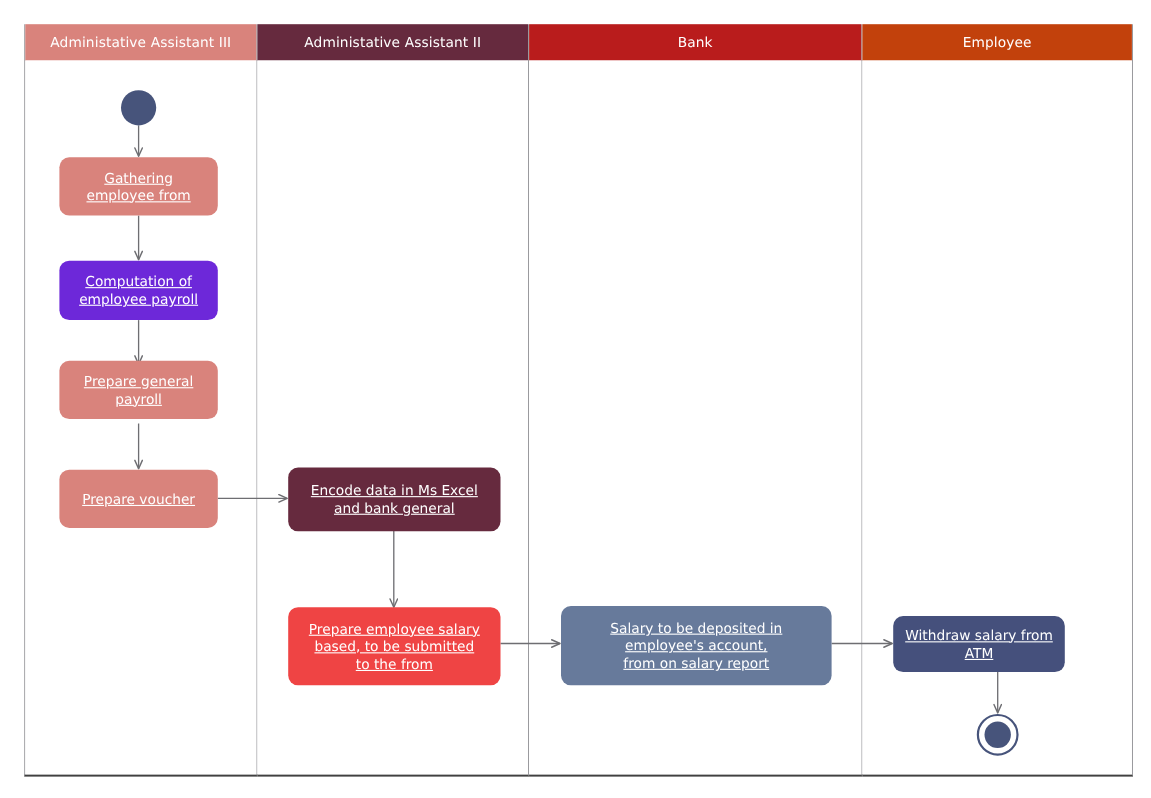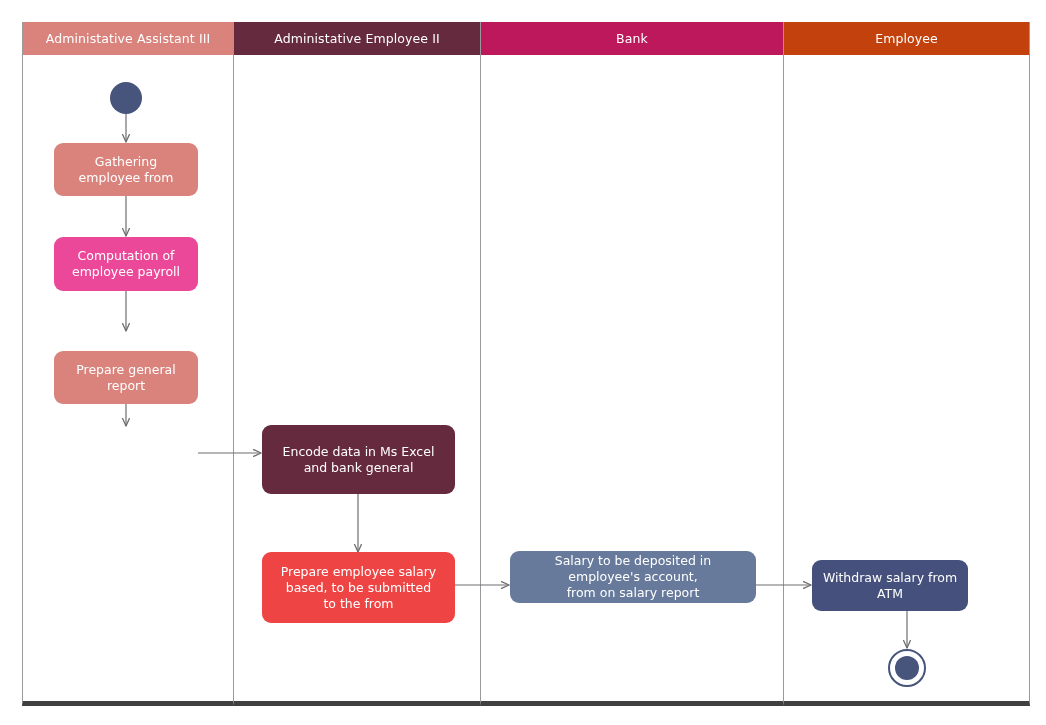--- a/index.html
+++ b/index.html
@@ -31,21 +31,21 @@
     height: 684px;
     box-sizing: border-box;
   }
 
   .lane {
     position: absolute;
     top: 0;
     height: 100%;
     box-sizing: border-box;
     border-right: 1px solid #9a9a9e;
-    border-bottom: 5px solid #404040;
+    border-bottom: 2px solid #404040;
   }
   .lane.first {
     border-left: 1px solid #9a9a9e;
   }
 
   .lane-header {
     position: absolute;
     left: 0;
     top: 0;
     width: 100%;
@@ -77,20 +77,21 @@
     border-radius: 9px;
     color: #ffffff;
     display: flex;
     align-items: center;
     justify-content: center;
     text-align: center;
     font-size: 12.5px;
     line-height: 1.28;
     padding: 8px 8px;
     z-index: 3;
+    text-decoration: underline;
   }
   .node span { display: block; }
 
   
   .start-node {
     position: absolute;
     width: 32px;
     height: 32px;
     border-radius: 50%;
     background: #47547b;
@@ -135,27 +136,27 @@
 
     <div class="lane first" style="left:0px; width:212px;">
       <div class="lane-header" style="background:#d9837c;">
         <span>Administative Assistant III</span>
       </div>
       <div class="lane-body"></div>
     </div>
 
     <div class="lane" style="left:212px; width:247px;">
       <div class="lane-header" style="background:#662a3e;">
-        <span>Administative Employee II</span>
+        <span>Administative Assistant II</span>
       </div>
       <div class="lane-body"></div>
     </div>
 
     <div class="lane" style="left:459px; width:303px;">
-      <div class="lane-header" style="background:#be185d;">
+      <div class="lane-header" style="background:#b91c1c;">
         <span>Bank</span>
       </div>
       <div class="lane-body"></div>
     </div>
 
     <div class="lane" style="left:762px; width:246px;">
       <div class="lane-header" style="background:#c2410c;">
         <span>Employee</span>
       </div>
       <div class="lane-body"></div>
@@ -193,51 +194,56 @@
 
   <div class="start-node" style="left:110px; top:82px;"></div>
 
   <div class="node" style="left:54px; top:143px; width:144px; height:53px; background:#d9837c;">
     <div>
       <span>Gathering</span>
       <span>employee from</span>
     </div>
   </div>
 
-  <div class="node" style="left:54px; top:237px; width:144px; height:54px; background:#ec4899;">
+  <div class="node" style="left:54px; top:237px; width:144px; height:54px; background:#6d28d9;">
     <div>
       <span>Computation of</span>
       <span>employee payroll</span>
     </div>
   </div>
 
-  <div class="node" style="left:54px; top:351px; width:144px; height:53px; background:#d9837c;">
+  <div class="node" style="left:54px; top:328px; width:144px; height:53px; background:#d9837c;">
     <div>
       <span>Prepare general</span>
-      <span>report</span>
-    </div>
-  </div>
-
-
-  <div class="node" style="left:262px; top:425px; width:193px; height:69px; background:#662a3e;">
+      <span>payroll</span>
+    </div>
+  </div>
+
+  <div class="node" style="left:54px; top:427px; width:144px; height:53px; background:#d9837c;">
+    <div>
+      <span>Prepare voucher</span>
+    </div>
+  </div>
+
+  <div class="node" style="left:262px; top:425px; width:193px; height:58px; background:#662a3e;">
     <div>
       <span>Encode data in Ms Excel</span>
       <span>and bank general</span>
     </div>
   </div>
 
   <div class="node" style="left:262px; top:552px; width:193px; height:71px; background:#ef4444;">
     <div>
       <span>Prepare employee salary</span>
       <span>based, to be submitted</span>
       <span>to the from</span>
     </div>
   </div>
 
-  <div class="node" style="left:510px; top:551px; width:246px; height:52px; background:#677a9b;">
+  <div class="node" style="left:510px; top:551px; width:246px; height:72px; background:#677a9b;">
     <div>
       <span>Salary to be deposited in</span>
       <span>employee's account,</span>
       <span>from on salary report</span>
     </div>
   </div>
 
   <div class="node" style="left:812px; top:560px; width:156px; height:51px; background:#45507c;">
     <div>
       <span>Withdraw salary from</span>

